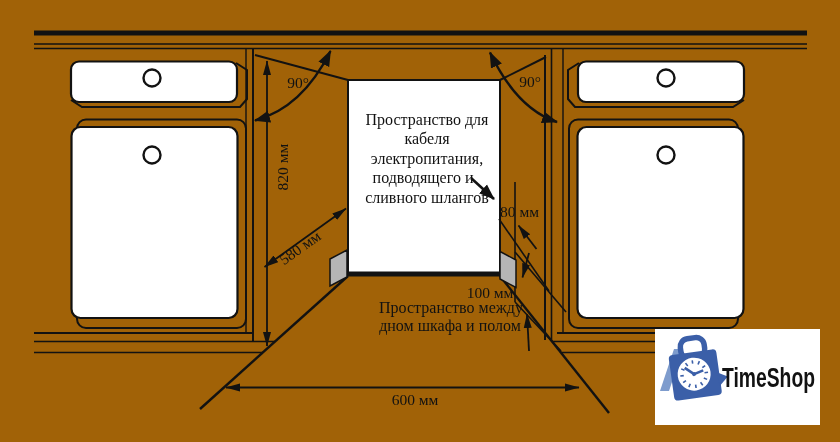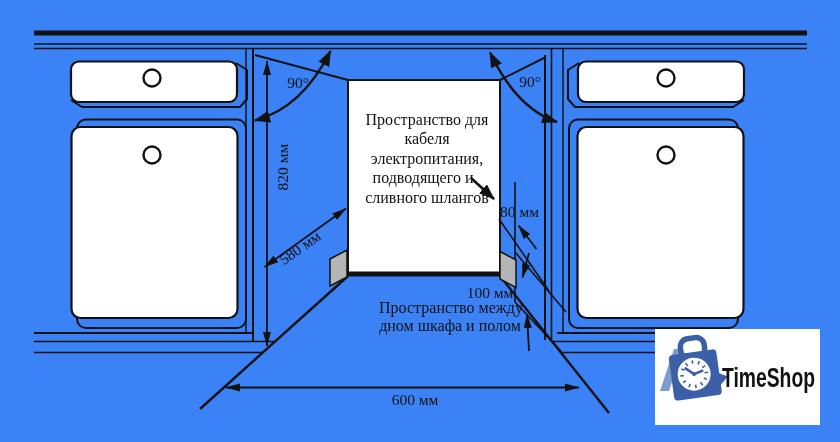--- a/index.html
+++ b/index.html
@@ -1,16 +1,16 @@
 <!DOCTYPE html>
 <html><head>
 <meta charset="utf-8">
 <style>
   html,body{margin:0;padding:0;background:#ffffff;}
-  .stage{position:relative;width:840px;height:442px;background:#3b82f6;overflow:hidden;
+  .stage{position:relative;width:840px;height:442px;background:#a16207;overflow:hidden;
          font-family:"Liberation Serif", serif;}
   svg{display:block;}
   text{fill:#121212;}
   .dim-label{font-size:15.5px;}
   .note-label{font-size:16px;}
   .logo-text{font-family:"Liberation Sans", sans-serif;font-weight:bold;}
 </style>
 </head>
 <body>
 

